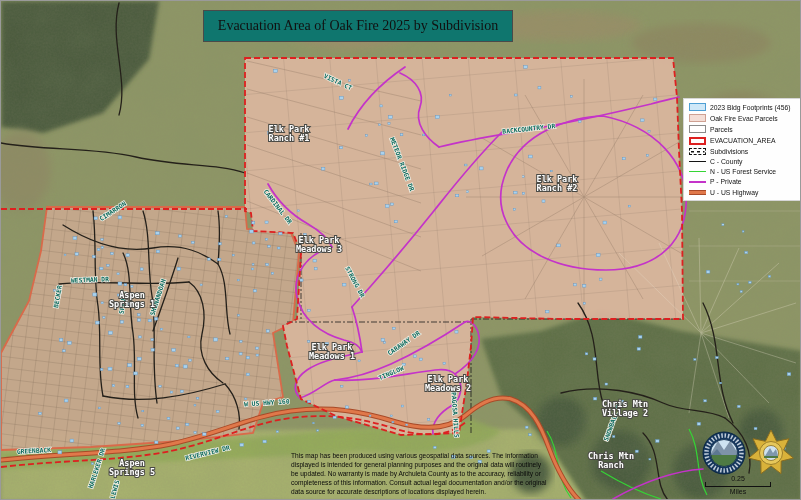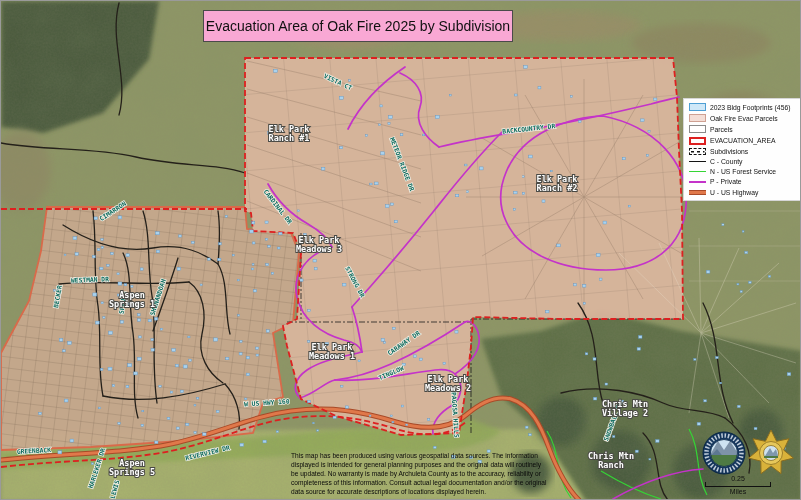--- a/index.html
+++ b/index.html
@@ -1,22 +1,22 @@
 <!DOCTYPE html>
 <html><head>
 <meta charset="utf-8">
 <style>
   html,body{margin:0;padding:0;background:#e8e8e8;}
   .stage{position:relative;width:801px;height:500px;overflow:hidden;background:#8e9765;
          font-family:"Liberation Sans",sans-serif;border:1px solid #9a9a9a;box-sizing:border-box;}
   svg{position:absolute;left:0;top:0;}
   
-  .title-box{position:absolute;left:202px;top:9px;width:308px;height:30px;background:#f9a8d4;
+  .title-box{position:absolute;left:202px;top:9px;width:308px;height:30px;background:#0f766e;
              border:1px solid #4a4a4a;display:flex;align-items:center;justify-content:center;
-             font-size:14px;color:#111;z-index:30;}
+             font-size:14px;color:#111;z-index:30;font-family:Liberation Serif, serif;}
   
   .legend{position:absolute;left:682px;top:97px;width:118px;background:#fefefe;border:1px solid #d6d6d6;
           padding:4px 3px 4px 5px;box-sizing:border-box;display:flex;flex-direction:column;gap:3.2px;z-index:30;}
   .lrow{display:flex;align-items:center;gap:4px;font-size:6.8px;color:#111;white-space:nowrap;}
   .sw{width:17px;height:8px;flex:0 0 auto;box-sizing:border-box;}
   .sw-bldg{background:#cfe8f8;border:1px solid #4e9fd4;}
   .sw-evacparcels{background:#f4ded6;border:1px solid #cfa092;}
   .sw-parcels{background:#fff;border:1px solid #8a8a8a;}
   .sw-evacarea{background:#fff;border:2.5px solid #dd2020;}
   .sw-subdiv{height:7px;border:1px dashed #111;

